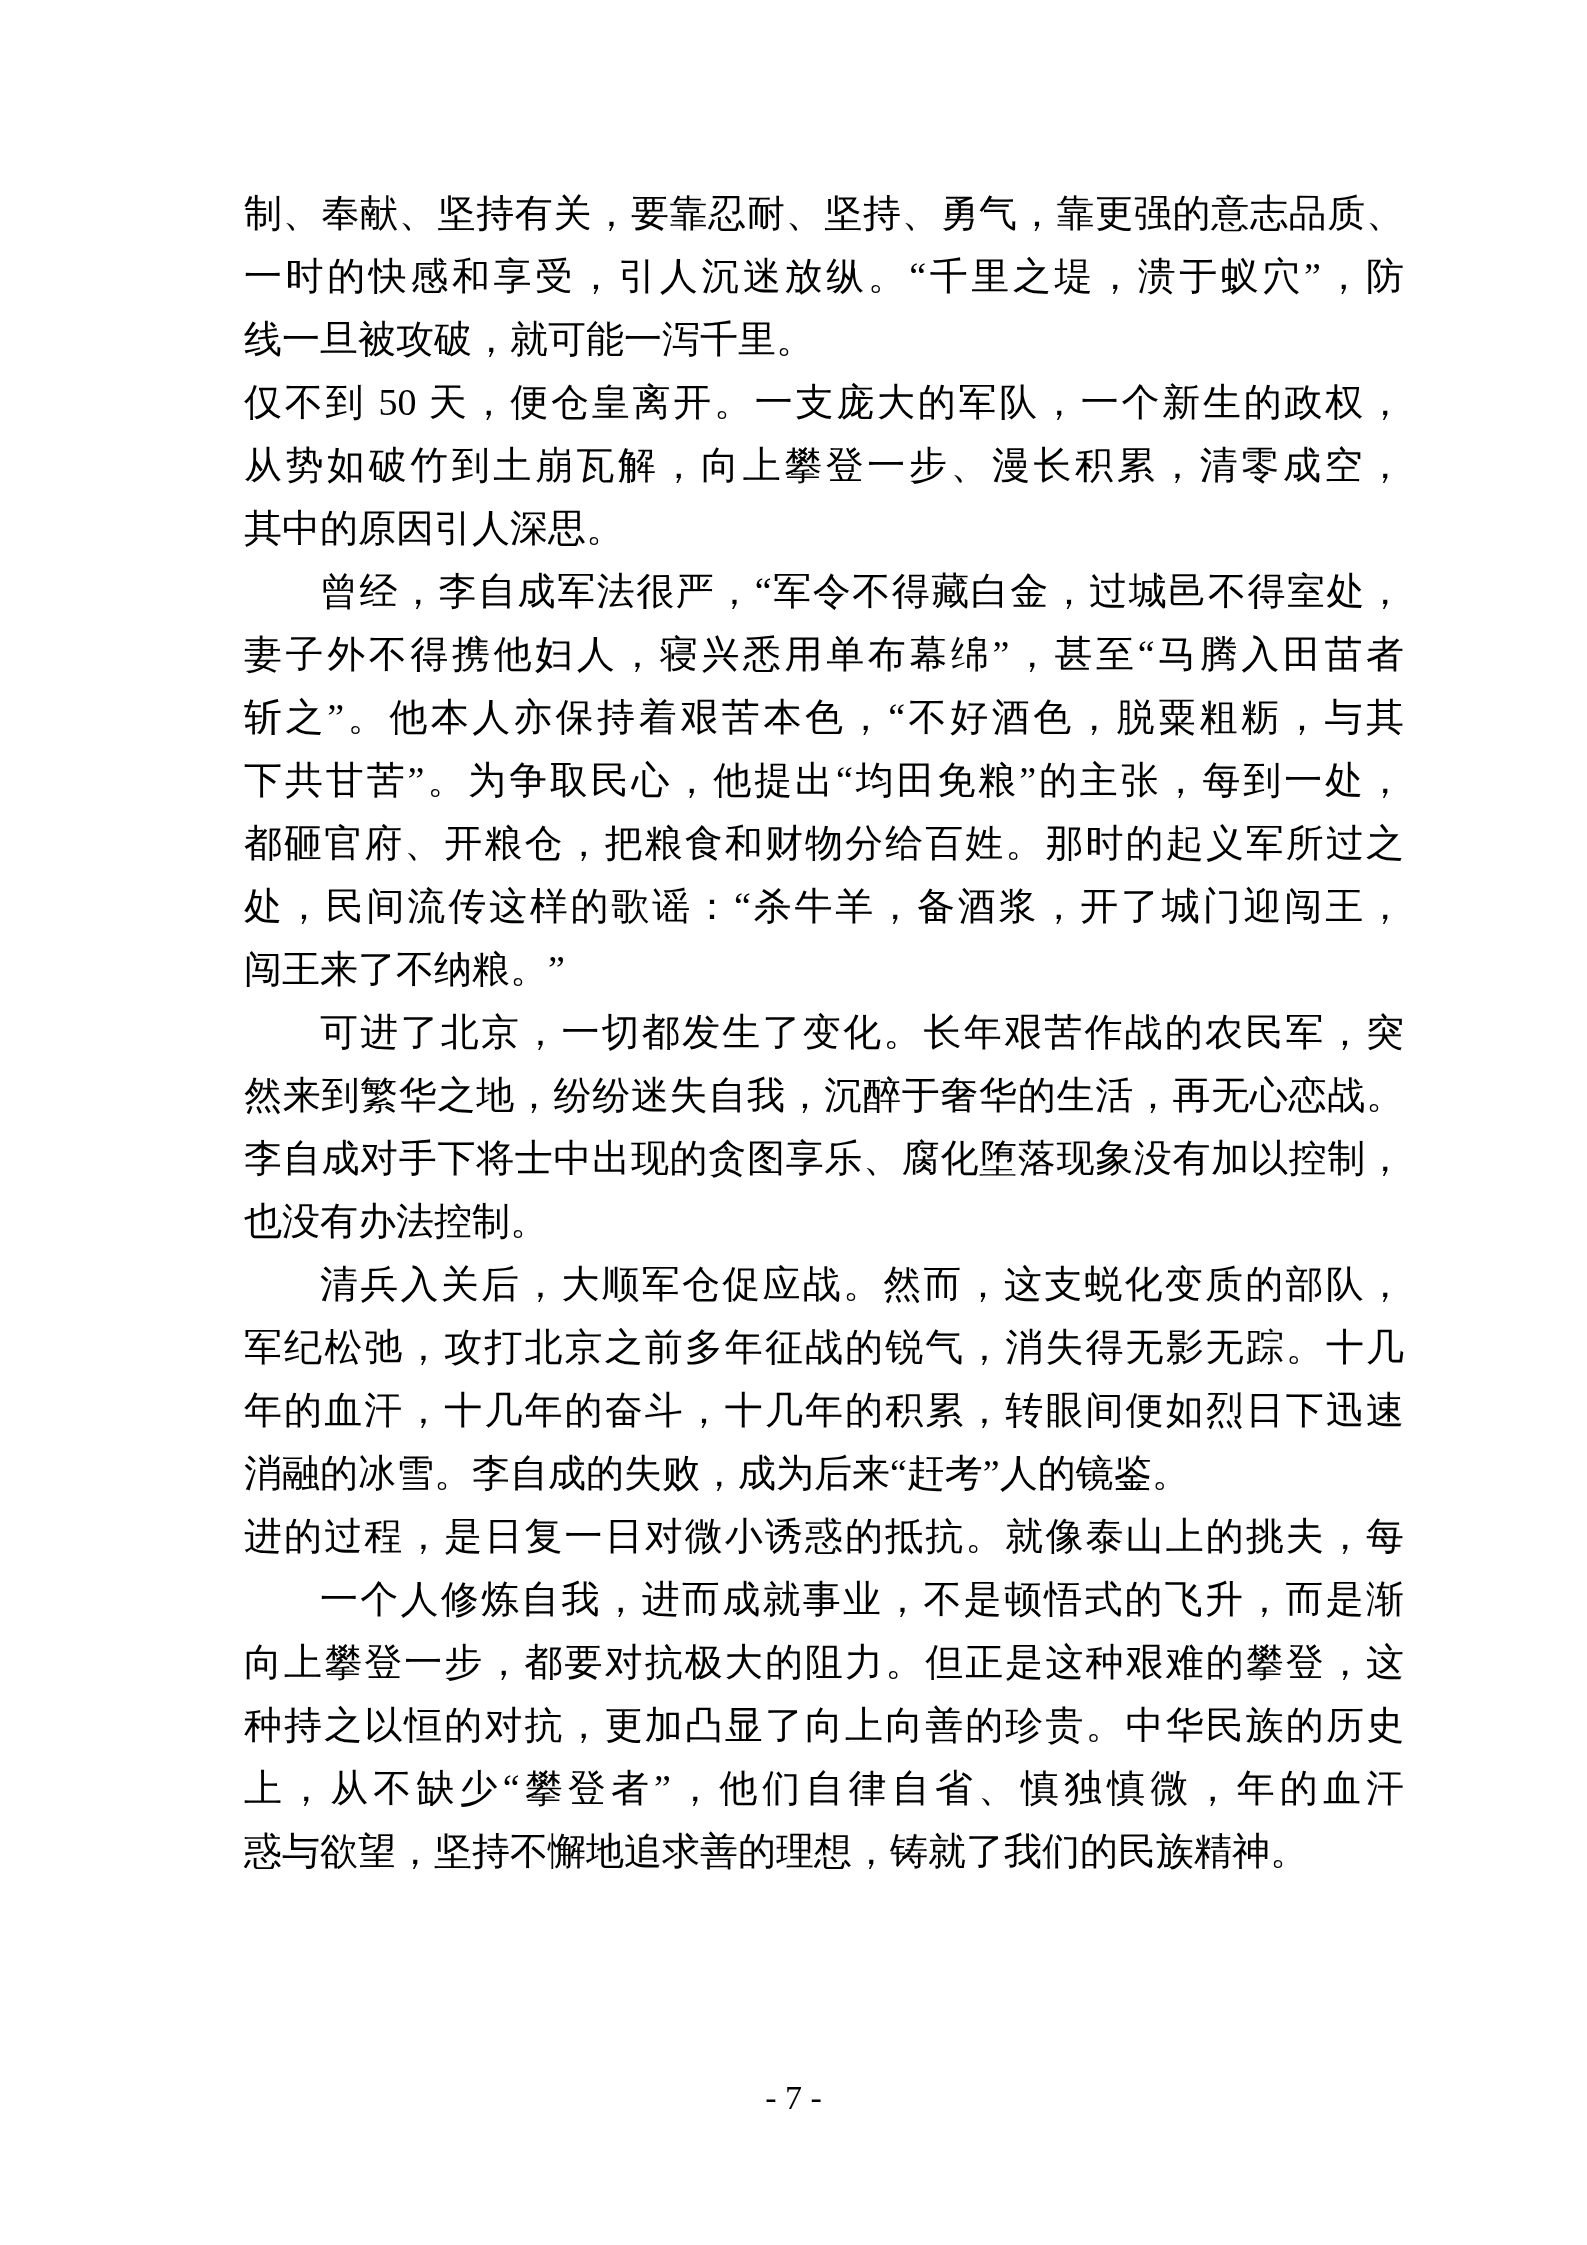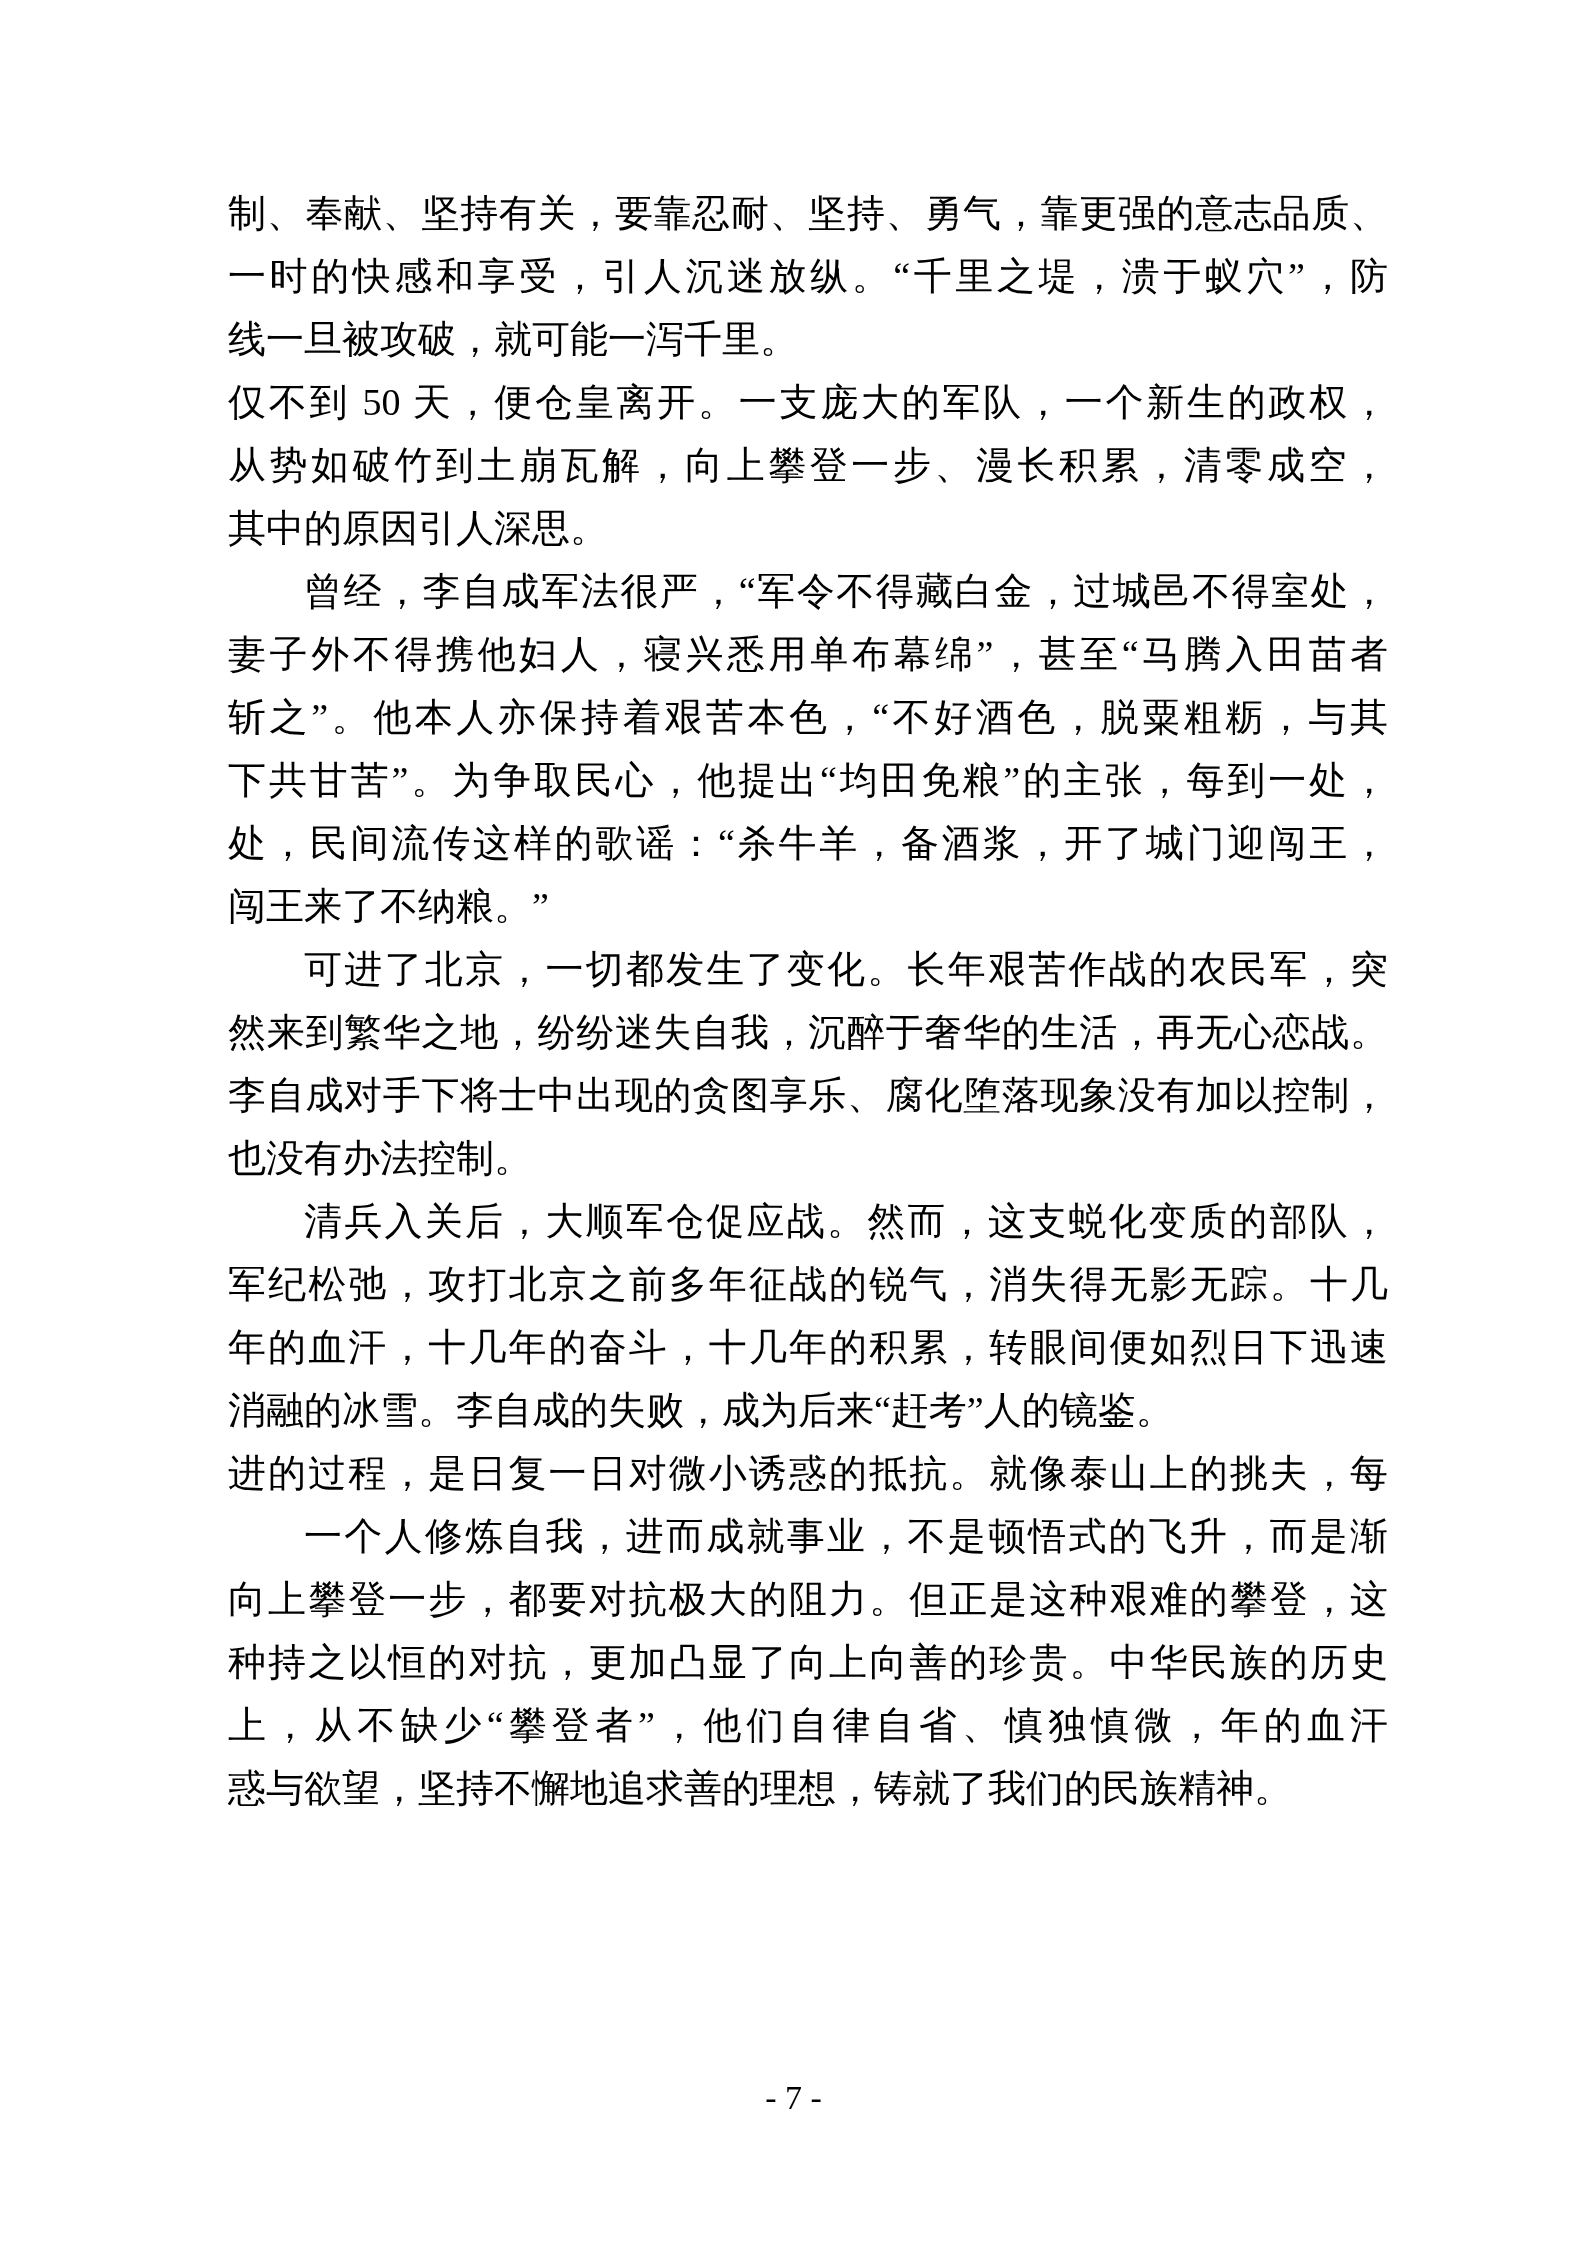--- a/index.html
+++ b/index.html
@@ -11,21 +11,21 @@
     position: relative;
     width: 1587px;
     height: 2245px;
     background: #ffffff;
     color: #000000;
     font-family: "Liberation Serif", "DejaVu Serif", serif;
     overflow: hidden;
   }
   .text-block {
     position: absolute;
-    left: 228px;
+    left: 244px;
     top: 182px;
     width: 1160px;
     font-size: 38px;
     line-height: 63px;
   }
   .paragraph {
     margin: 0;
     padding: 0;
   }
   .line {
@@ -67,20 +67,21 @@
       <div class="line">仅不到 50 天，便仓皇离开。一支庞大的军队，一个新生的政权，</div>
       <div class="line">从势如破竹到土崩瓦解，向上攀登一步、漫长积累，清零成空，</div>
       <div class="line end">其中的原因引人深思。</div>
     </div>
 
     <div class="paragraph">
       <div class="line indent">曾经，李自成军法很严，“军令不得藏白金，过城邑不得室处，</div>
       <div class="line">妻子外不得携他妇人，寝兴悉用单布幕绵”，甚至“马腾入田苗者</div>
       <div class="line">斩之”。他本人亦保持着艰苦本色，“不好酒色，脱粟粗粝，与其</div>
       <div class="line">下共甘苦”。为争取民心，他提出“均田免粮”的主张，每到一处，</div>
+      <div class="line">都砸官府、开粮仓，把粮食和财物分给百姓。那时的起义军所过之</div>
       <div class="line">处，民间流传这样的歌谣：“杀牛羊，备酒浆，开了城门迎闯王，</div>
       <div class="line end">闯王来了不纳粮。”</div>
     </div>
 
     <div class="paragraph">
       <div class="line indent">可进了北京，一切都发生了变化。长年艰苦作战的农民军，突</div>
       <div class="line">然来到繁华之地，纷纷迷失自我，沉醉于奢华的生活，再无心恋战。</div>
       <div class="line">李自成对手下将士中出现的贪图享乐、腐化堕落现象没有加以控制，</div>
       <div class="line end">也没有办法控制。</div>
     </div>

